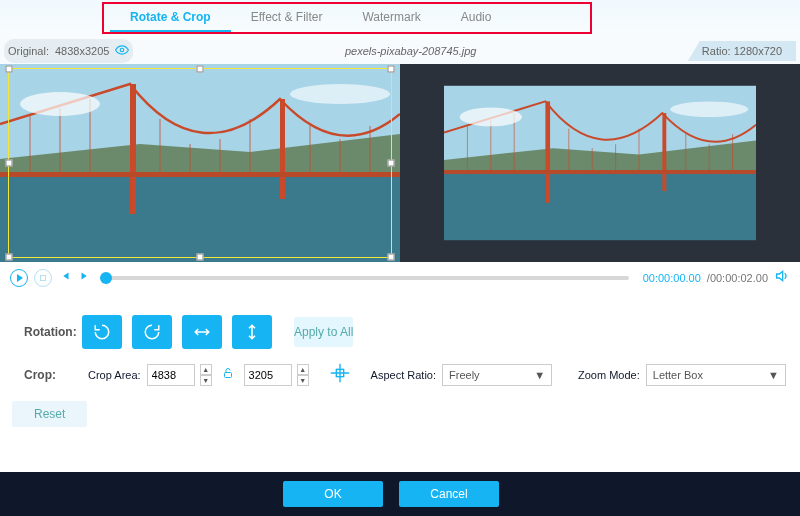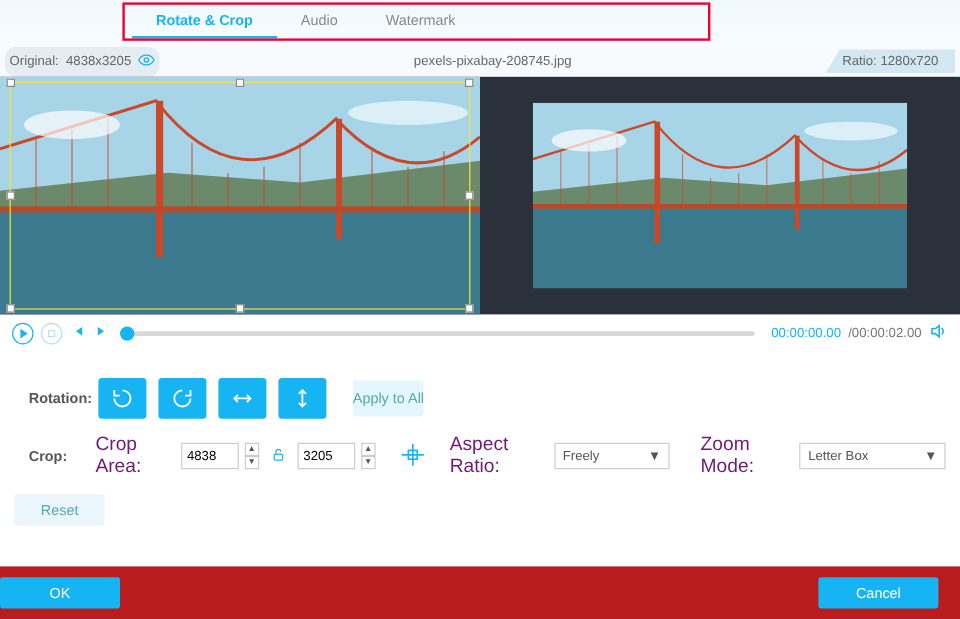--- a/index.html
+++ b/index.html
@@ -7,21 +7,21 @@
 
   .top-area { background: linear-gradient(#f0f9fd, #f8fcfe); height: 38px; }
   .tabs-outline { position: absolute; left: 102px; top: 2px; width: 490px; height: 32px; border: 2px solid #e03; pointer-events: none; }
   .tabs { display: flex; padding-left: 110px; padding-top: 6px; }
   .tab { padding: 4px 20px 6px; font-size: 12px; color: #888; cursor: pointer; }
   .tab.active { color: #16b4f2; border-bottom: 2px solid #16b4f2; font-weight: bold; }
 
   .header-row { display: flex; align-items: center; background: #f7fbfd; height: 26px; position: relative; }
   .orig-pill { background: #e5edf2; color: #666; padding: 4px 4px; border-radius: 10px; font-size: 11px; margin-left: 4px; display: flex; align-items: center; gap: 6px; justify-content: flex-end; }
   .eye-icon svg { width: 14px; height: 14px; }
-  .filename { flex: 1; text-align: center; font-size: 11px; color: #666; }
+  .filename { flex: 1; text-align: center; font-size: 11px; color: #666; font-style: italic; }
   .output-pill { background: #d3e8f2; color: #666; padding: 4px 14px; font-size: 11px; margin-right: 4px;
     clip-path: polygon(12px 0, 100% 0, 100% 100%, 0 100%); }
 
   .previews { display: flex; height: 198px; }
   .preview-pane { flex: 1; background: #2b313b; position: relative; display: flex; align-items: center; justify-content: center; }
   .preview-pane.right .img-wrap { width: 78%; height: 100%; }
   .img-wrap { width: 100%; height: 100%; }
   .bridge-svg { width: 100%; height: 100%; display: block; }
   .crop-rect { position: absolute; border: 1px solid #f5e43a; }
   .crop-handle { position: absolute; width: 7px; height: 7px; background: #fff; border: 1px solid #888; transform: translate(-50%, -50%); }
@@ -37,44 +37,45 @@
   .time-dur { color: #777; font-size: 11px; }
   .vol-icon svg { width: 16px; height: 16px; }
 
   .ctrl-row { display: flex; align-items: center; padding: 6px 12px; margin-top: 16px; }
   .row-label { width: 70px; font-size: 12px; font-weight: bold; color: #555; padding-left: 12px; }
   .sq-btn { width: 40px; height: 34px; background: #16b4f2; border-radius: 3px; margin-right: 10px; display: flex; align-items: center; justify-content: center; cursor: pointer; }
   .sq-btn svg { width: 18px; height: 18px; }
   .apply-btn { background: #e4f7fe; color: #5aa; padding: 8px 0; border-radius: 3px; font-size: 12px; cursor: pointer; margin-left: 12px; }
 
   .crop-row { display: flex; align-items: center; padding: 4px 12px; margin-top: 3px; gap: 6px; }
-  .field-label { font-size: 16px; color: #701a75; }
+  .field-label { font-size: 11px; color: #0f172a; }
   .num-input { width: 48px; height: 22px; border: 1px solid #ccc; padding: 2px 4px; font-size: 11px; }
   .spinner { display: flex; flex-direction: column; margin-left: -1px; }
   .spin-up, .spin-down { width: 12px; height: 11px; border: 1px solid #ccc; display: flex; align-items: center; justify-content: center; font-size: 7px; cursor: pointer; }
   .lock-icon { color: #16b4f2; margin: 0 4px; }
   .center-icon { margin: 0 14px; }
   .center-icon svg { width: 22px; height: 22px; }
   .select-box { border: 1px solid #ccc; height: 22px; display: flex; align-items: center; justify-content: space-between; padding: 0 6px; font-size: 11px; cursor: pointer; text-align: right; }
 
   .reset-btn { background: #eaf6fc; color: #5aa; padding: 6px 22px; border-radius: 2px; font-size: 12px; cursor: pointer; margin: 10px 0 0 12px; display: inline-block; }
 
-  .footer { position: absolute; bottom: 0; right: 0; left: 0; background: #b91c1c; height: 44px; display: flex; justify-content: space-between; align-items: center; padding-right: 18px; gap: 16px; }
+  .footer { position: absolute; bottom: 0; right: 0; left: 0; background: #0f172a; height: 44px; display: flex; justify-content: center; align-items: center; padding-right: 18px; gap: 16px; }
   .foot-btn { background: #16b4f2; color: #fff; width: 100px; height: 26px; display: flex; align-items: center; justify-content: center; font-size: 12px; cursor: pointer; border-radius: 2px; }
 </style>
 </head>
 <body>
 
 
 
 <div class="top-area">
   <div class="tabs">
     <div class="tab active">Rotate &amp; Crop</div>
+    <div class="tab">Effect &amp; Filter</div>
+    <div class="tab">Watermark</div>
     <div class="tab">Audio</div>
-    <div class="tab">Watermark</div>
   </div>
   <div class="tabs-outline"></div>
 </div>
 
 <div class="header-row">
   <div class="orig-pill">
     <span>Original:</span>
     <span>4838x3205</span>
     <span class="eye-icon">
       <svg viewBox="0 0 24 24" fill="none" stroke="#16b4f2" stroke-width="2">

